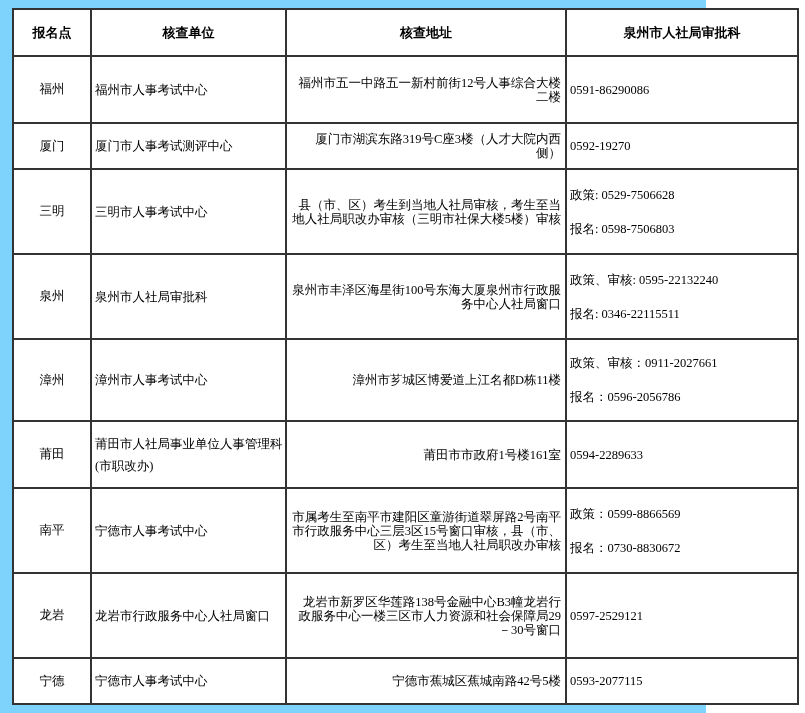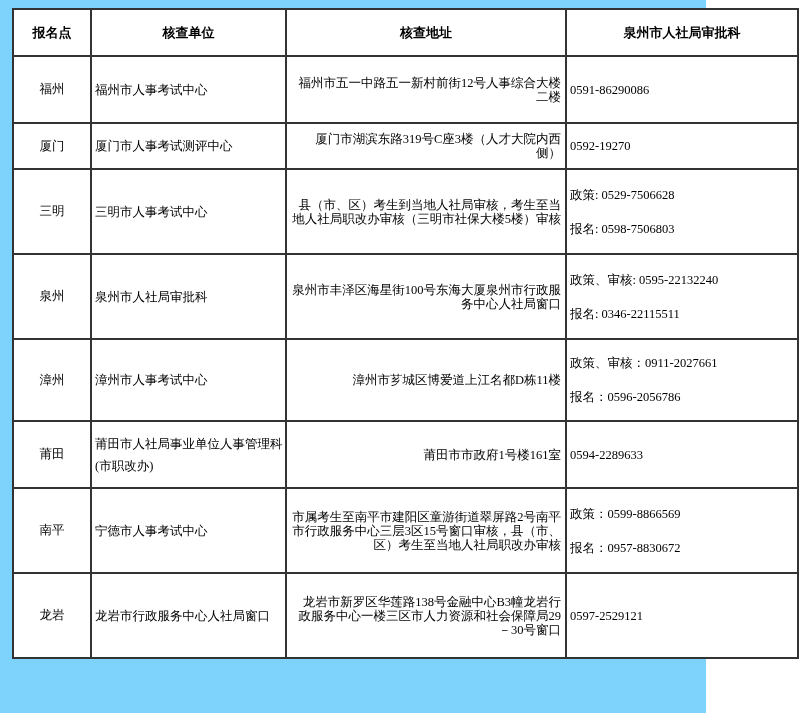--- a/index.html
+++ b/index.html
@@ -153,29 +153,39 @@
             </div>
           </td>
         </tr>
         <tr style="height: 85px;">
           <td class="c-city">南平</td>
           <td class="c-unit">宁德市人事考试中心</td>
           <td class="c-addr">市属考生至南平市建阳区童游街道翠屏路2号南平市行政服务中心三层3区15号窗口审核，县（市、区）考生至当地人社局职改办审核</td>
           <td class="c-phone">
             <div class="phones">
               <div class="phone-line">政策：0599-8866569</div>
-              <div class="phone-line">报名：0957-8830672</div>
+              <div class="phone-line">报名：0730-8830672</div>
             </div>
           </td>
         </tr>
         <tr style="height: 85px;">
           <td class="c-city">龙岩</td>
           <td class="c-unit">龙岩市行政服务中心人社局窗口</td>
           <td class="c-addr">龙岩市新罗区华莲路138号金融中心B3幢龙岩行政服务中心一楼三区市人力资源和社会保障局29－30号窗口</td>
           <td class="c-phone">
             <div class="phones">
               <div class="phone-line">0597-2529121</div>
             </div>
           </td>
         </tr>
+        <tr style="height: 46px;">
+          <td class="c-city">宁德</td>
+          <td class="c-unit">宁德市人事考试中心</td>
+          <td class="c-addr">宁德市蕉城区蕉城南路42号5楼</td>
+          <td class="c-phone">
+            <div class="phones">
+              <div class="phone-line">0593-2077115</div>
+            </div>
+          </td>
+        </tr>
       </tbody>
   </table>
 </div>
 
 </body></html>

